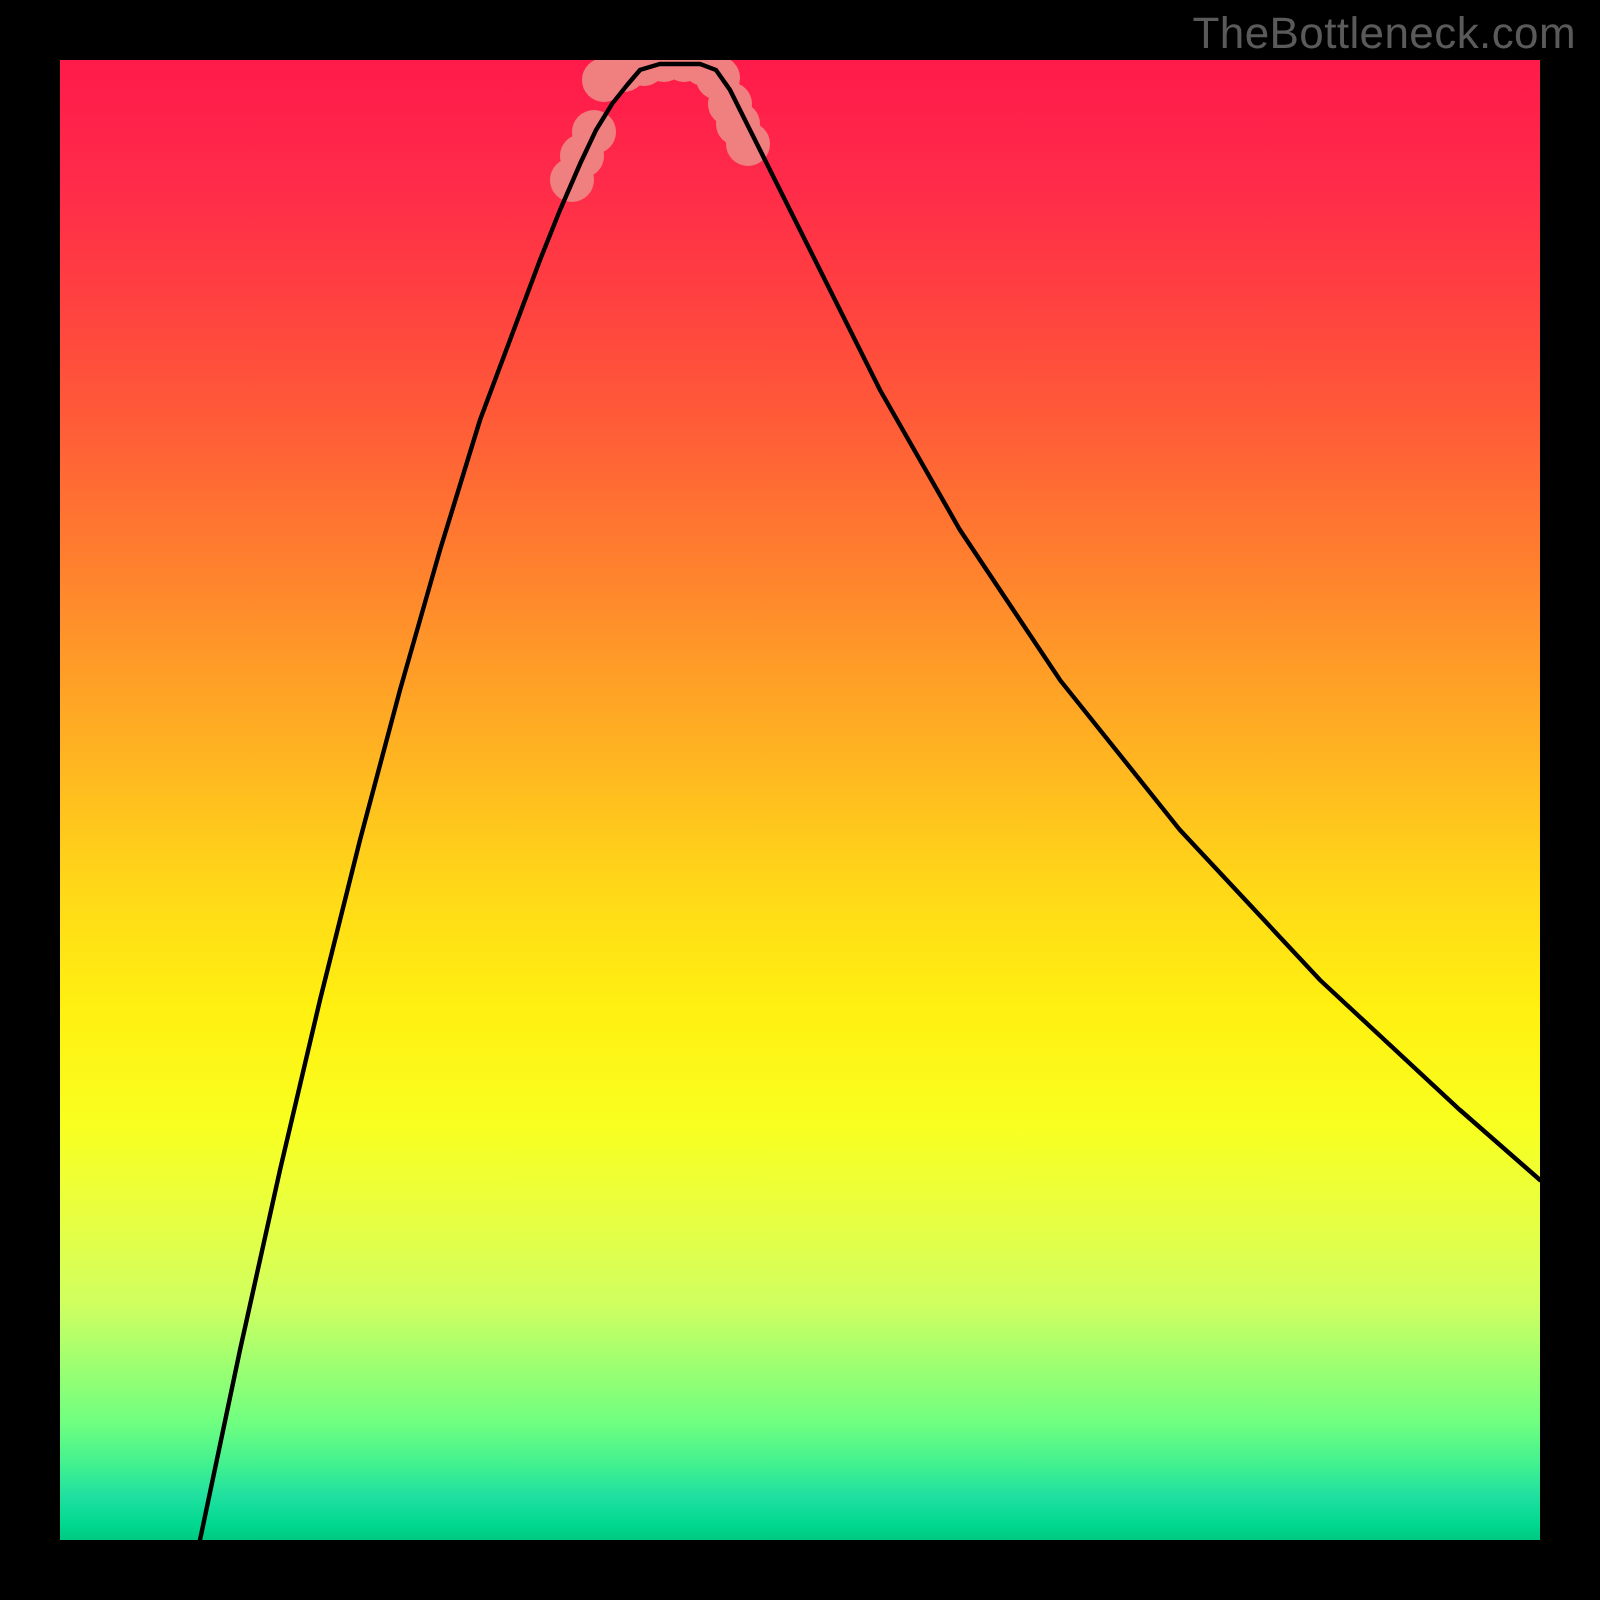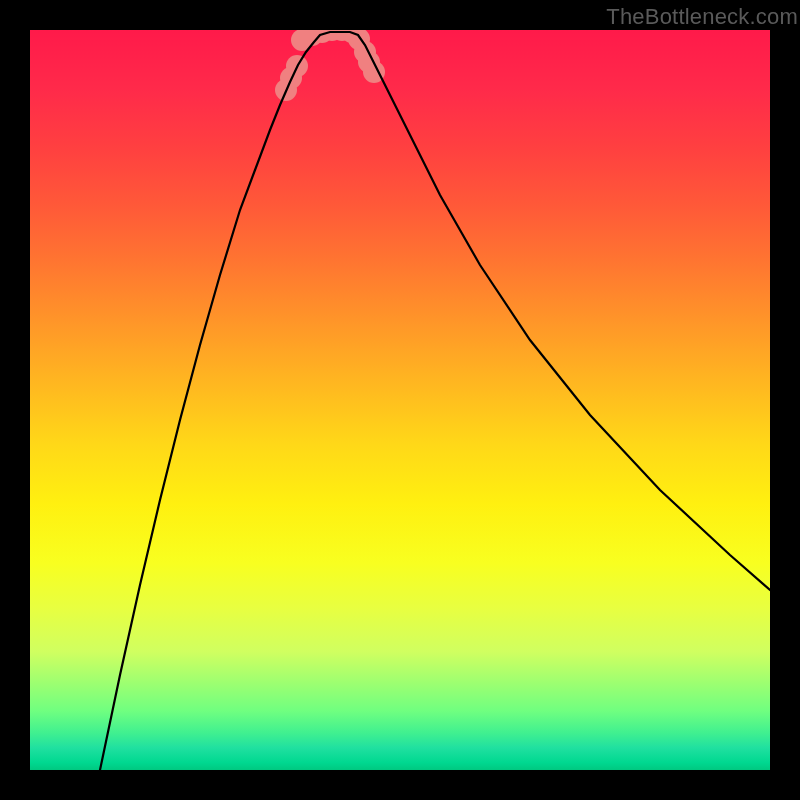--- a/index.html
+++ b/index.html
@@ -39,21 +39,21 @@
   .curve-svg {
     position: absolute;
     left: 0;
     top: 0;
     width: 740px;
     height: 740px;
   }
   .watermark {
     position: absolute;
     top: 4px;
-    right: 2px;
+    right: 12px;
     font-family: Arial, Helvetica, sans-serif;
     font-size: 22px;
     font-weight: 500;
     color: #5a5a5a;
     letter-spacing: 0.2px;
   }
 </style>
 </head>
 <body>
 

